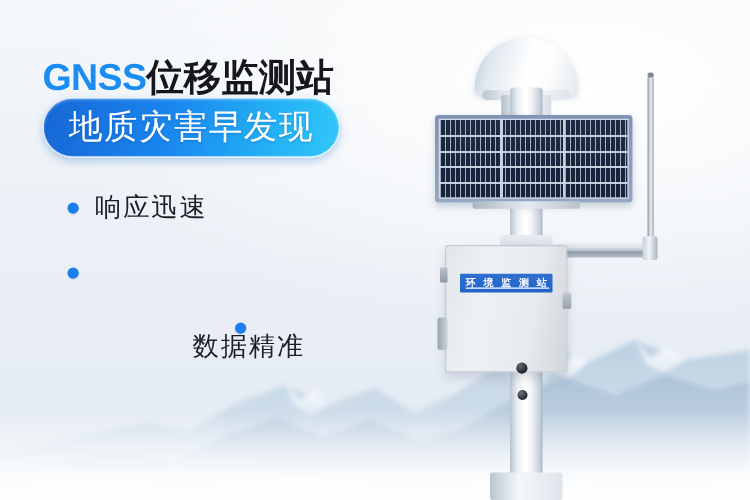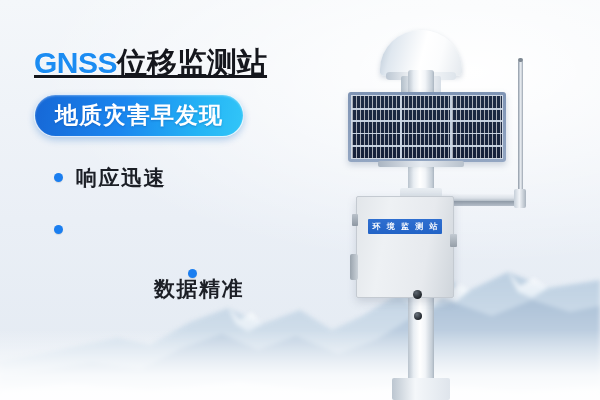--- a/index.html
+++ b/index.html
@@ -51,43 +51,41 @@
   }
 
   .headline {
     font-size: 30px;
     font-weight: 700;
     letter-spacing: 0px;
     line-height: 1;
     white-space: nowrap;
     color: #15171d;
     text-shadow: 0 1px 0 rgba(255,255,255,0.7);
-    text-decoration: underline;
   }
   .headline .hl-en {
     color: #1b8cf2;
     font-weight: 800;
     letter-spacing: -0.5px;
   }
   .headline .hl-cn {
     color: #15171d;
     font-weight: 800;
   }
 
   .badge {
-    margin-top: 16px;
     display: inline-block;
     padding: 7px 20px 8px 20px;
     border-radius: 999px;
     background: linear-gradient(100deg, #1667d6 0%, #1a86ef 42%, #24b3f5 78%, #32c6f8 100%);
     border: 1.5px solid rgba(255,255,255,0.85);
     box-shadow: 0 3px 7px rgba(28,110,200,0.30), inset 0 1px 2px rgba(255,255,255,0.35);
     color: #ffffff;
-    font-size: 23px;
-    font-weight: 700;
+    font-size: 27px;
+    font-weight: 400;
     letter-spacing: 1px;
     line-height: 1.15;
     white-space: nowrap;
     text-shadow: 0 1px 2px rgba(11,70,150,0.35);
   }
 
   .features {
     margin-top: 28px;
     list-style: none;
     padding: 0;
@@ -104,21 +102,21 @@
     width: 9px;
     height: 9px;
     border-radius: 50%;
     background: #1a7ef0;
     margin-right: 13px;
     flex: none;
     box-shadow: 0 1px 1px rgba(0,0,0,0.10);
   }
   .feature-label {
     font-size: 21px;
-    font-weight: 700;
+    font-weight: 400;
     color: #1c1f26;
     letter-spacing: 1.5px;
     line-height: 1;
     white-space: nowrap;
   }
 
   
   .device {
     position: absolute;
     left: 330px;
@@ -332,20 +330,21 @@
     border-radius: 1px;
     display: flex;
     align-items: center;
     justify-content: center;
     color: #ffffff;
     font-size: 8px;
     font-weight: 700;
     letter-spacing: 2px;
     line-height: 1;
     text-indent: 2px;
+    text-decoration: underline;
   }
   .box-bolt {
     position: absolute;
     left: 83px;
     top: 272px;
     width: 9px;
     height: 9px;
     border-radius: 50%;
     background: radial-gradient(circle at 35% 30%, #5f6871, #1e2328 72%);
   }

